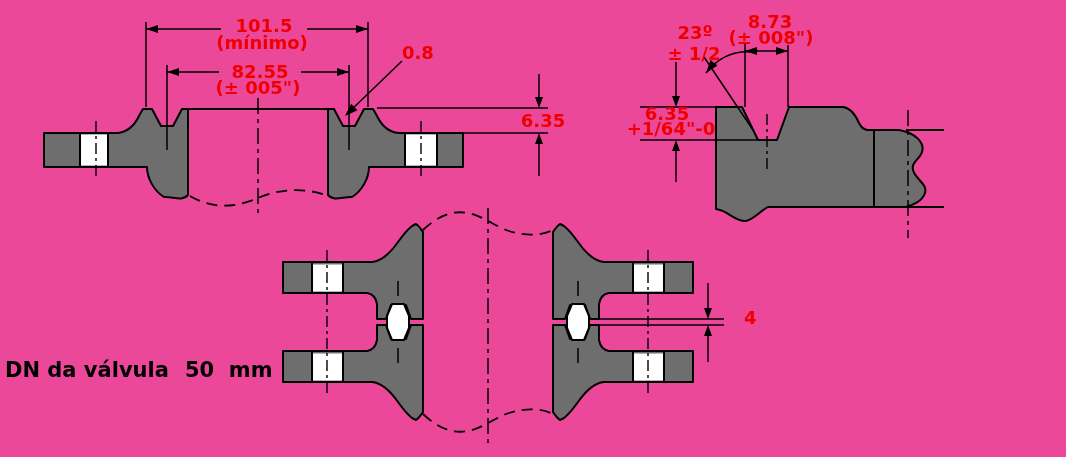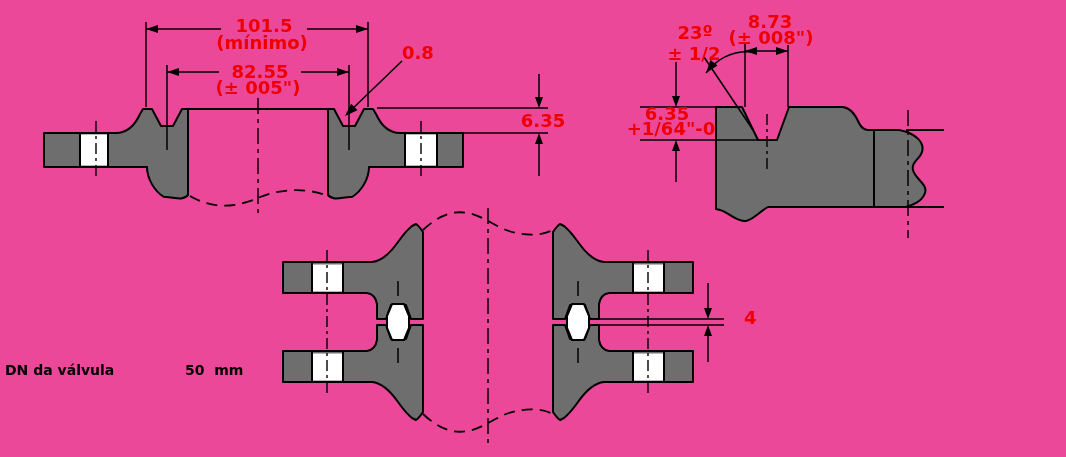--- a/index.html
+++ b/index.html
@@ -11,21 +11,21 @@
   .dim-mid{text-anchor:middle;}
   .steel{fill:#6e6e6e;stroke:#000;stroke-width:2;stroke-linejoin:round;}
   .oline{stroke:#000;stroke-width:2;fill:none;}
   .thin{stroke:#000;stroke-width:1.5;fill:none;}
   .cline{stroke:#000;stroke-width:1.5;fill:none;stroke-dasharray:16 5 4 5;}
   .cline2{stroke:#000;stroke-width:1.4;fill:none;stroke-dasharray:11 4 3 4;}
   .wave{stroke:#000;stroke-width:1.8;fill:none;stroke-dasharray:11 7;}
   .ah{fill:#000;stroke:none;}
   .whitebit{fill:#fff;stroke:none;}
   .gasket{fill:#fff;stroke:#000;stroke-width:2;stroke-linejoin:round;}
-  .notes{position:absolute;left:5px;top:360px;color:#000;font-size:14px;font-weight:bold;line-height:20px;white-space:nowrap;}
+  .notes{position:absolute;left:5px;top:360px;color:#000;font-size:21px;font-weight:bold;line-height:20px;white-space:nowrap;}
   .notes .lbl{display:inline-block;width:180px;}
   .notes .val{white-space:pre;}
 </style>
 </head>
 <body>
 
 <div class="canvas">
 <svg width="1066" height="457" viewBox="0 0 1066 457">
 
   <g>

